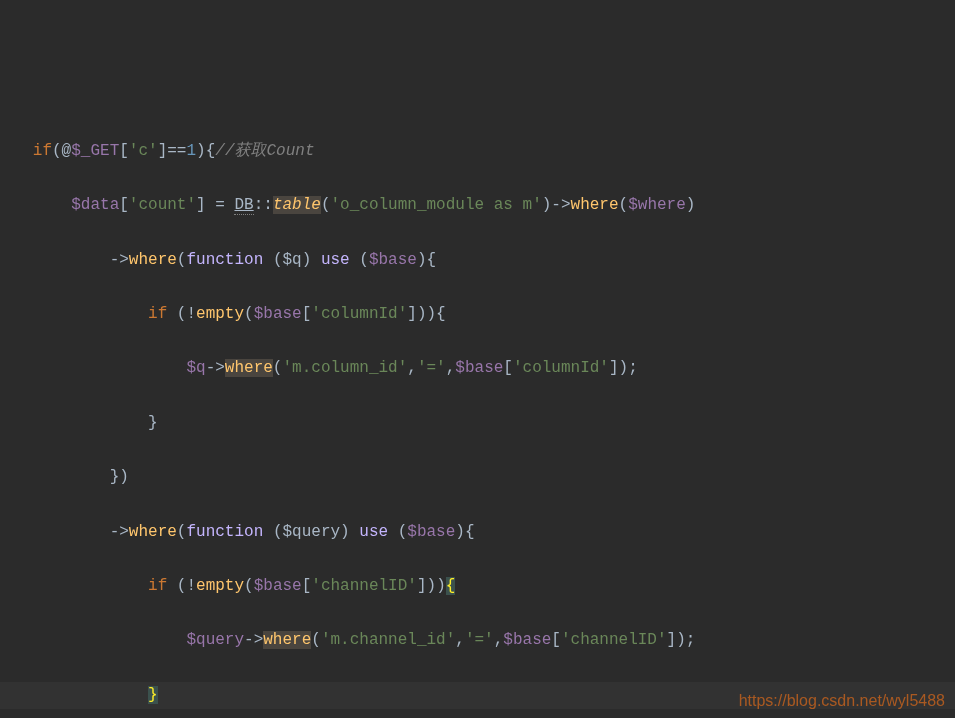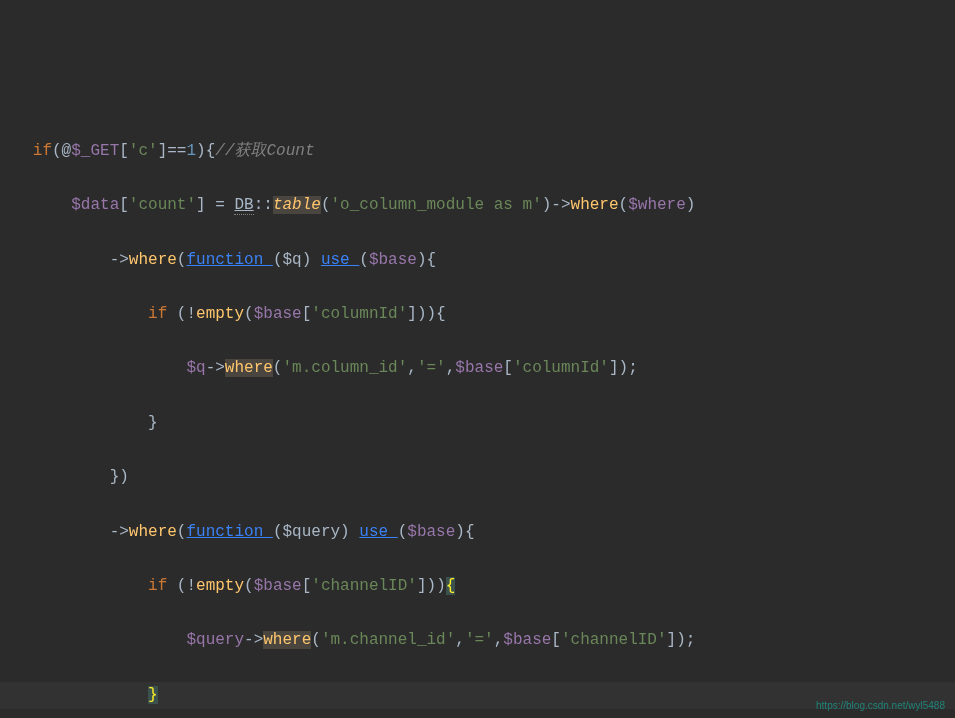--- a/index.html
+++ b/index.html
@@ -23,39 +23,39 @@
       padding: 2px 0;
     }
     .line {
       padding: 0 4px;
       min-height: 27px;
     }
     .line-highlight {
       background: #323232;
     }
     .kw-control { color: #cc7832; }
-    .kw-function { color: #3b82f6; text-decoration: underline; }
+    .kw-function { color: #c4b5fd; }
     .var-super { color: #9876aa; }
     .string { color: #6a8759; }
     .number { color: #6897bb; }
     .punct { color: #a9b7c6; }
     .method-call { color: #ffc66d; text-align: center; }
     .method-call-italic { color: #ffc66d; font-style: italic; text-align: right; }
     .comment { color: #808080; font-style: italic; }
     .class-name { color: #a9b7c6; }
     .param { color: #a9b7c6; }
     .hl-brace { background: #3b514d; color: #ffef28; }
     .hl-word { background: #4a453f; }
     .underline-warn { border-bottom: 1px dotted #808080; text-decoration: underline; }
     .watermark {
       position: absolute;
       bottom: 4px;
       right: 10px;
-      color: #14b8a6;
-      font-size: 10px;
+      color: #f97316;
+      font-size: 16px;
       font-family: sans-serif;
       opacity: 0.6;
     }
   </style>
 </head>
 <body>
 
 
 
 <div class="code-container">

